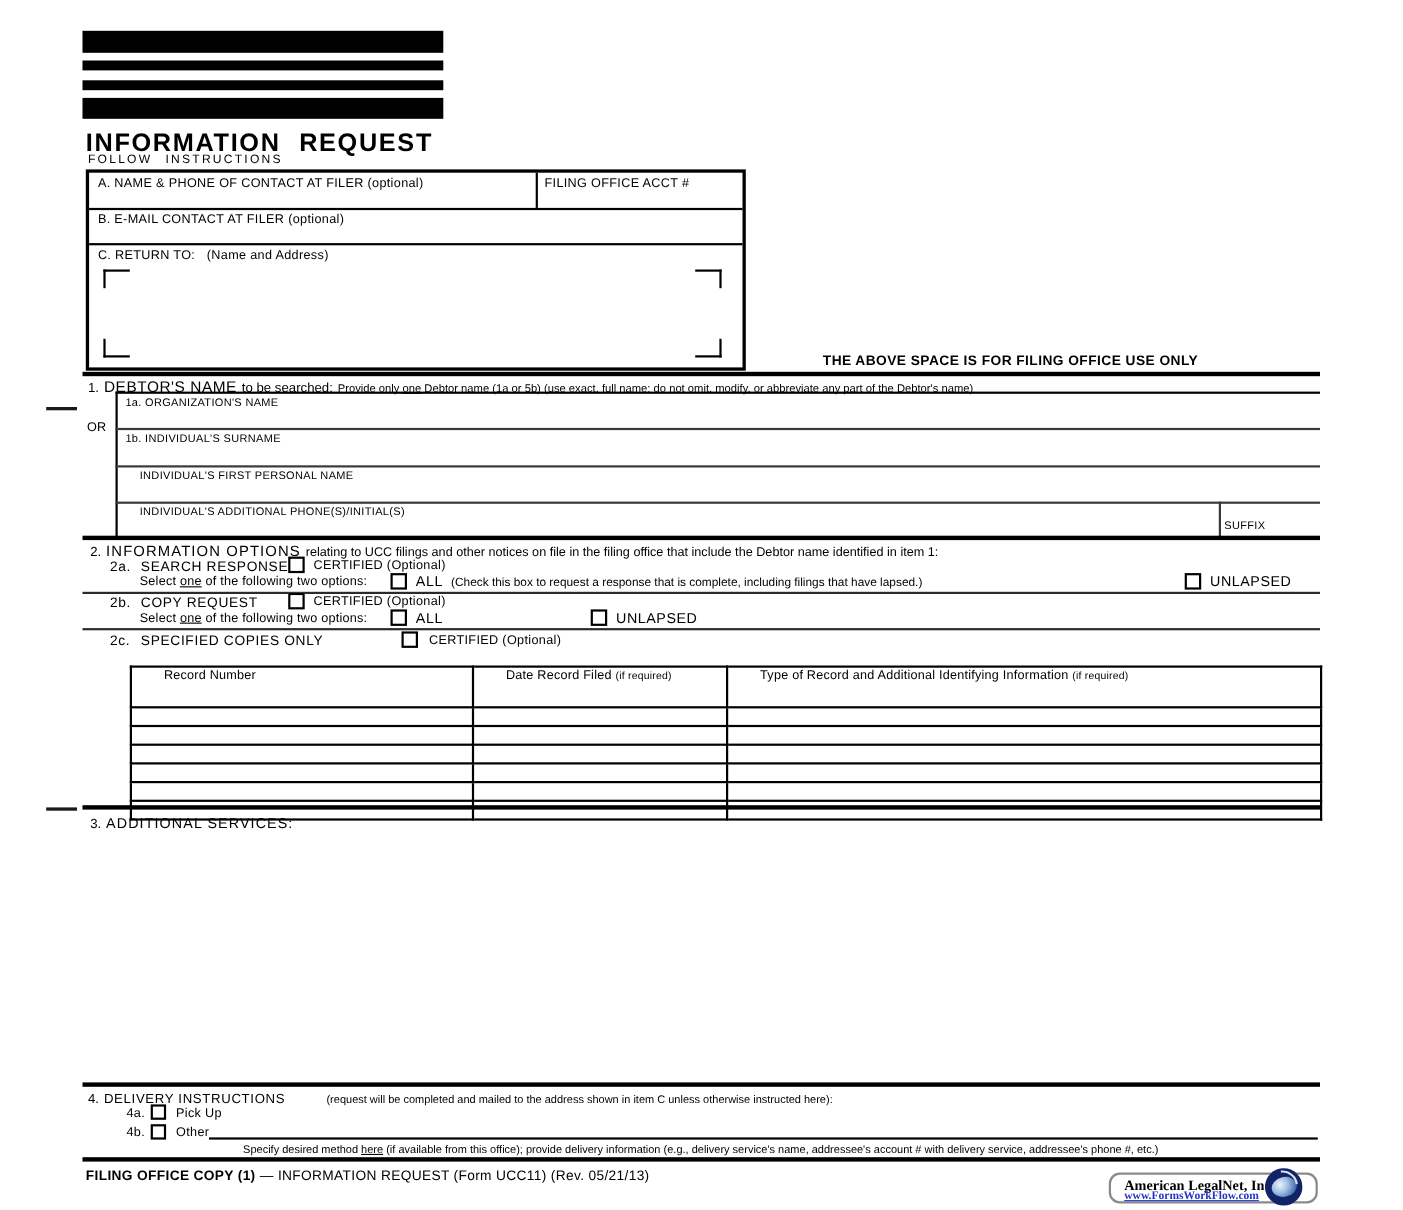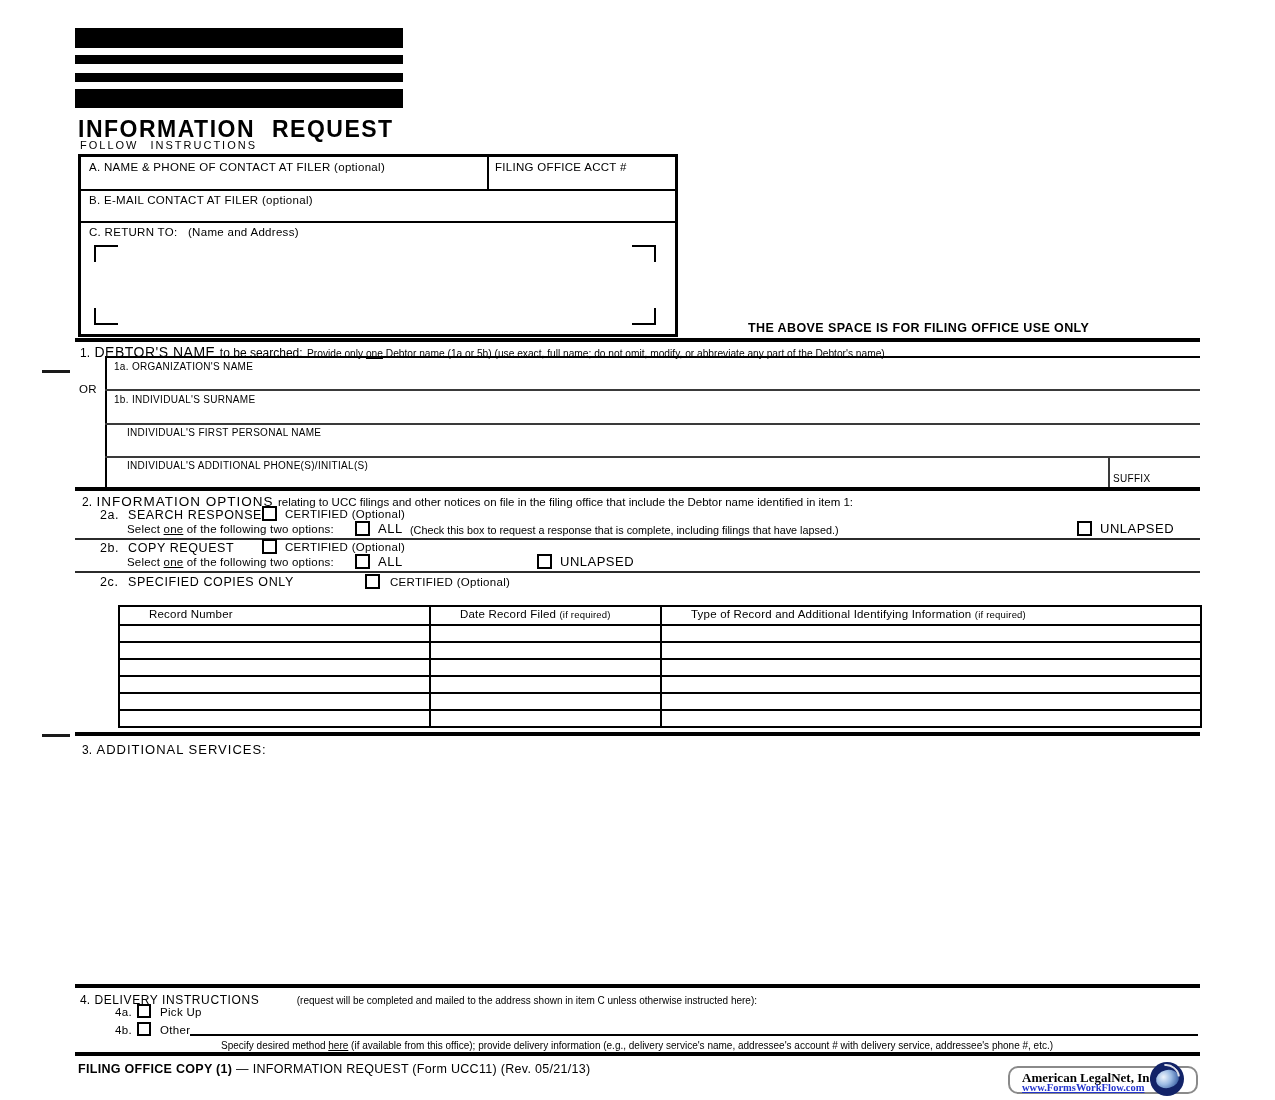--- a/index.html
+++ b/index.html
@@ -27,21 +27,21 @@
   .sec-mid { font-size:12px; }
   .sec-tiny { font-size:10.2px; }
   .opt-label { font-size:12.5px; letter-spacing:0.6px; }
   .cert { font-size:11.5px; letter-spacing:0.3px; }
   .selline { font-size:11.5px; letter-spacing:0.2px; }
   .allcap { font-size:13px; letter-spacing:0.5px; }
   .parennote { font-size:10.8px; }
   .u { text-decoration:underline; }
   table.records { position:absolute; left:118px; top:605px; width:1082px; border-collapse:collapse; table-layout:fixed; }
   table.records td, table.records th { border:2px solid #000; font-weight:normal; text-align:left; vertical-align:top; padding:1px 4px; }
-  table.records th { height:19px; font-size:11.5px; letter-spacing:0.2px; white-space:nowrap; overflow:hidden;padding-left:29px; }
+  table.records th { height:37px; font-size:11.5px; letter-spacing:0.2px; white-space:nowrap; overflow:hidden;padding-left:29px; }
   table.records td { height:17px; }
   .hdr-note { font-size:9.5px; }
   .s4small { font-size:10px;padding-left:33px; }
   .s4label { font-size:11.5px; letter-spacing:0.3px; }
   .footer-txt { font-size:12.5px; letter-spacing:0.3px; }
   .aln-box { position:absolute; left:1008px; top:1066px; width:190px; height:28px; border:2px solid #8a8a8a; border-radius:10px; background:#fff; }
   .aln-name { position:absolute; left:12px; top:2px; font-family:"Liberation Serif", serif; font-weight:bold; font-size:13px; }
   .aln-link { position:absolute; left:12px; top:14px; font-family:"Liberation Serif", serif; font-weight:bold; font-size:10.5px; text-decoration:underline; }
   .aln-logo { position:absolute; left:1150px; top:1062px; width:34px; height:34px; border-radius:50%; background:#122368; overflow:hidden; }
   .aln-globe { position:absolute; left:6px; top:8px; width:23px; height:18px; border-radius:50%;

